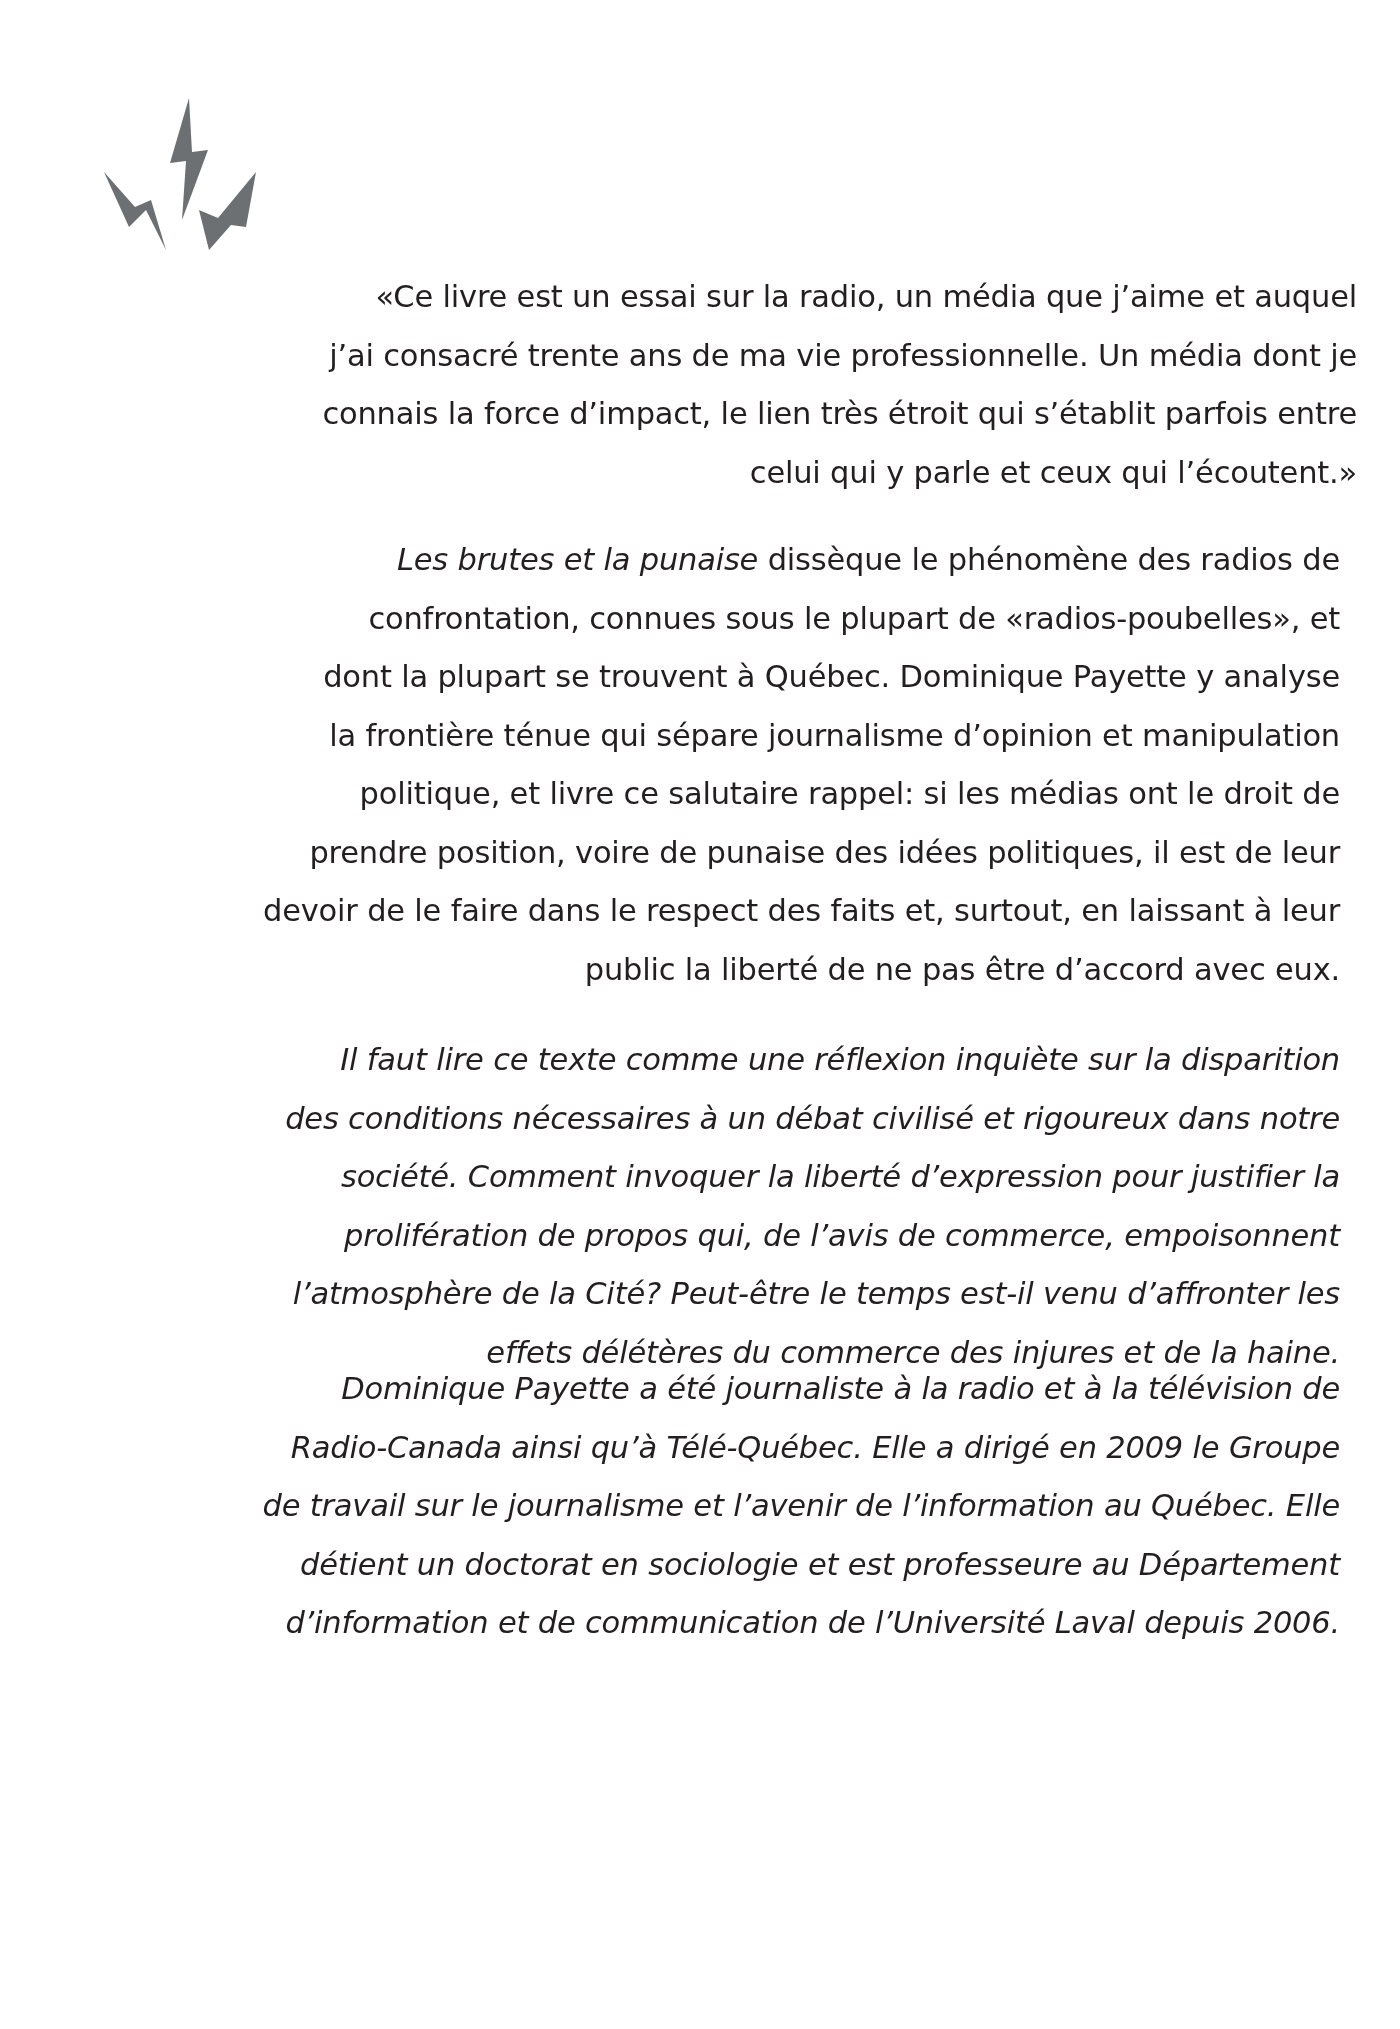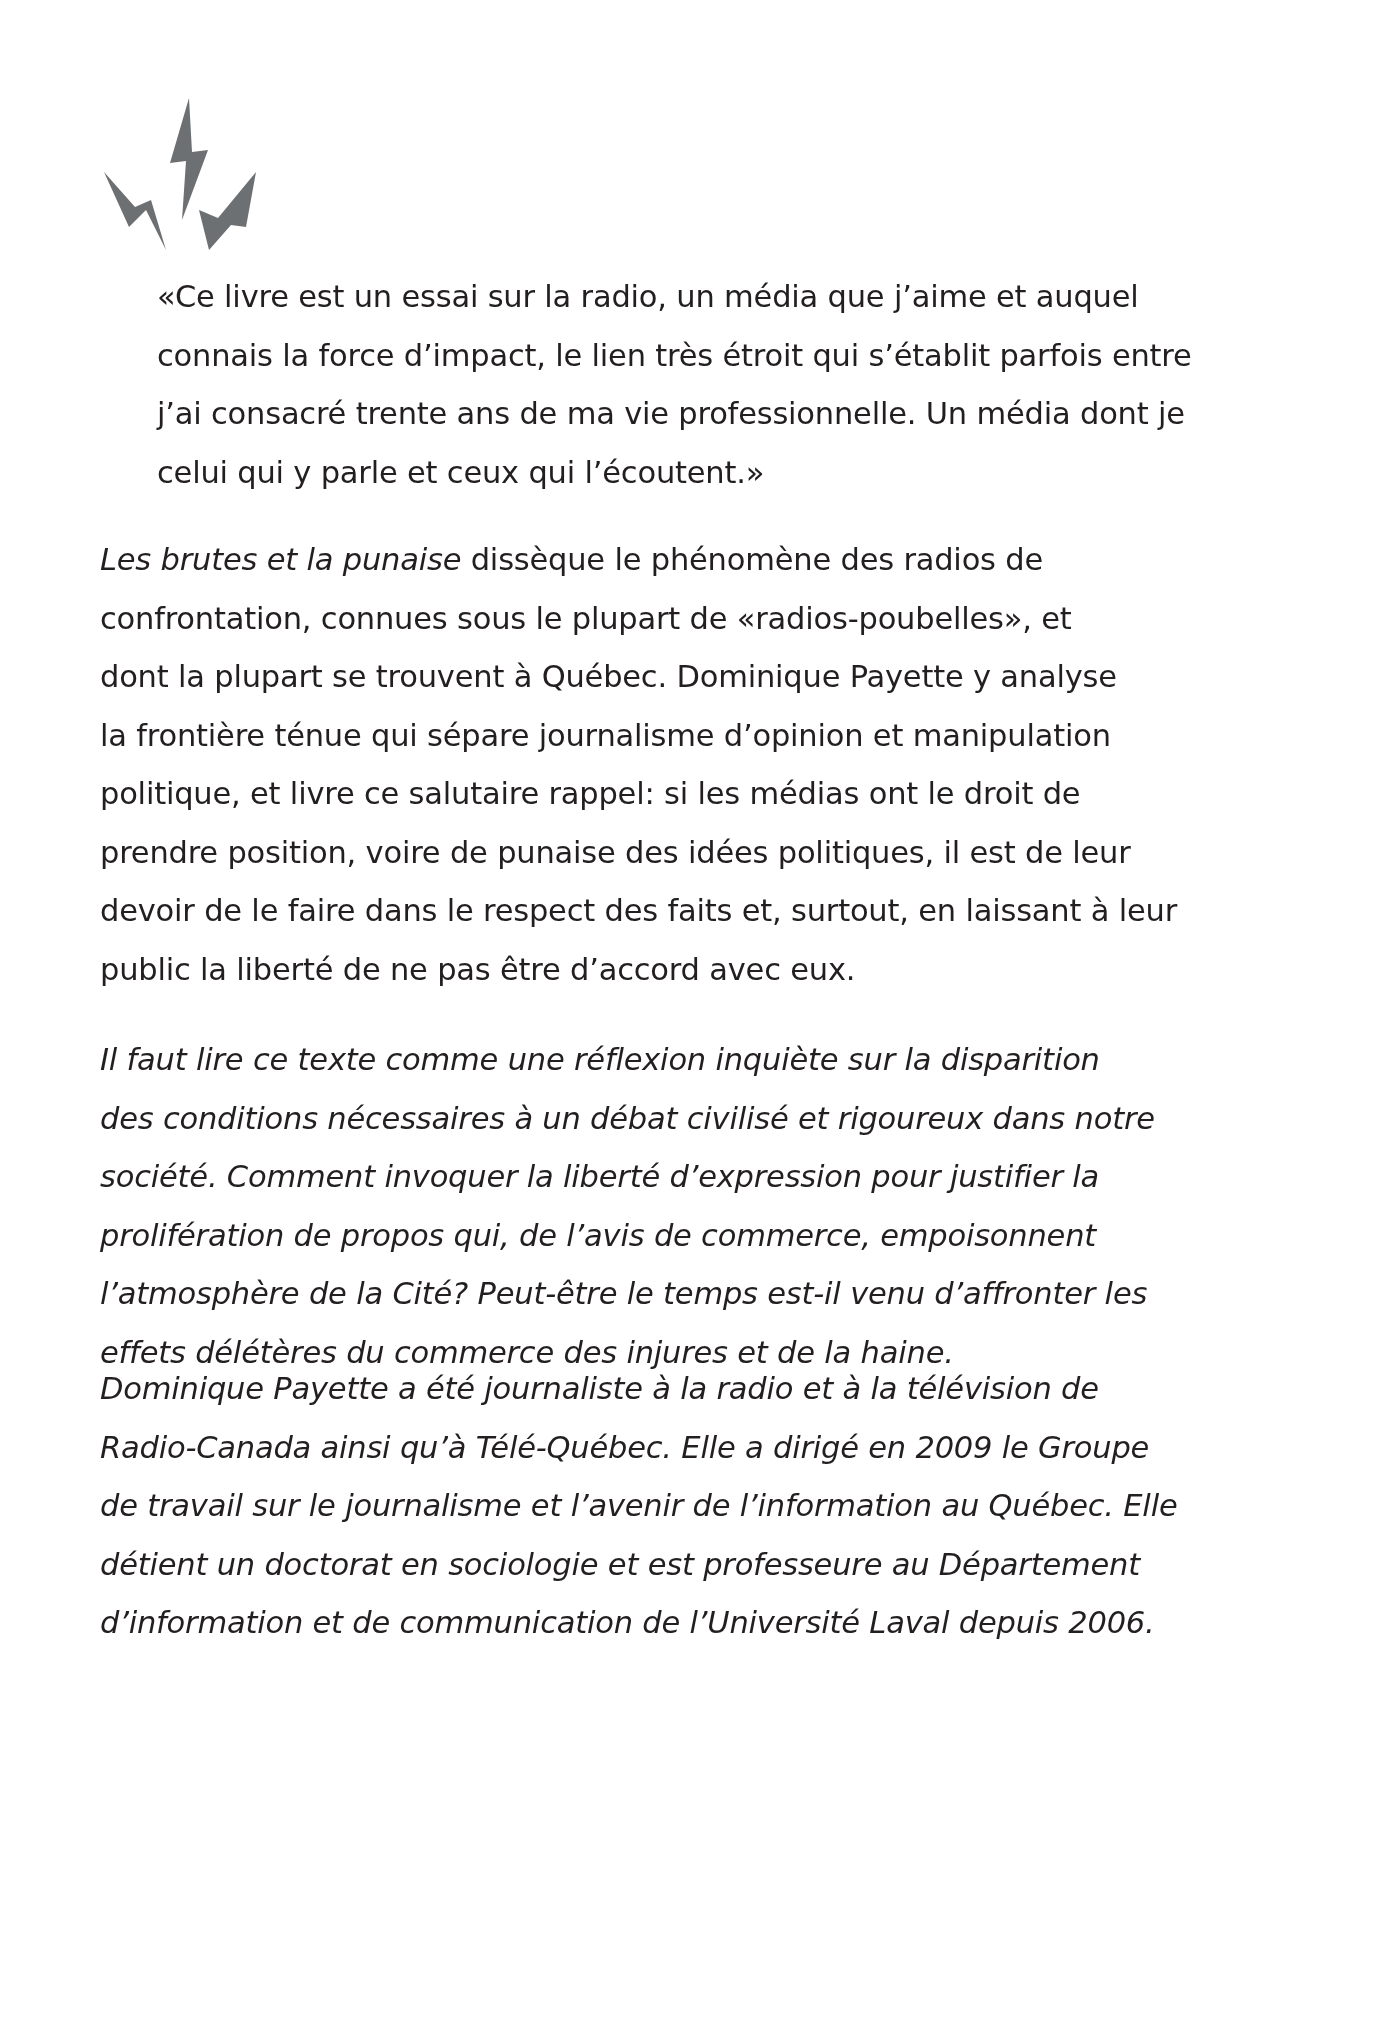--- a/index.html
+++ b/index.html
@@ -24,20 +24,21 @@
     }
     .icon-wrap svg { width: 100%; height: 100%; display: block; }
     .text-block {
       position: absolute;
       left: 100px;
       width: 1240px;
       font-size: 30.5px;
       line-height: 58.5px;
       letter-spacing: -0.2px;
       margin: 0;
+      text-align: right;
     }
     .quote {
       left: 157px;
       top: 268px;
       width: 1200px;
     }
     .p1 { top: 531px; }
     .p2 { top: 1031px; font-style: italic; }
     .p3 { top: 1360px; font-style: italic; }
     .line { display: block; white-space: nowrap; }
@@ -52,22 +53,22 @@
     <polygon fill="#6d7072" points="93,8 74,73 90,71 86,130 112,60 96,62"></polygon>
 
     <polygon fill="#6d7072" points="8,82 33,137 50,120 70,160 55,110 39,117"></polygon>
 
     <polygon fill="#6d7072" points="160,82 122,128 103,120 113,160 135,135 150,137"></polygon>
   </svg>
 </div>
 
 <div class="text-block quote">
   <span class="line">«Ce livre est un essai sur la radio, un média que j’aime et auquel</span>
+  <span class="line">j’ai consacré trente ans de ma vie professionnelle. Un média dont je</span>
   <span class="line">connais la force d’impact, le lien très étroit qui s’établit parfois entre</span>
-  <span class="line">j’ai consacré trente ans de ma vie professionnelle. Un média dont je</span>
   <span class="line">celui qui y parle et ceux qui l’écoutent.»</span>
 </div>
 
 <div class="text-block p1">
   <span class="line"><span class="em">Les brutes et la punaise</span><span> dissèque le phénomène des radios de</span></span>
   <span class="line">confrontation, connues sous le plupart de «radios-poubelles», et</span>
   <span class="line">dont la plupart se trouvent à Québec. Dominique Payette y analyse</span>
   <span class="line">la frontière ténue qui sépare journalisme d’opinion et manipulation</span>
   <span class="line">politique, et livre ce salutaire rappel: si les médias ont le droit de</span>
   <span class="line">prendre position, voire de punaise des idées politiques, il est de leur</span>

